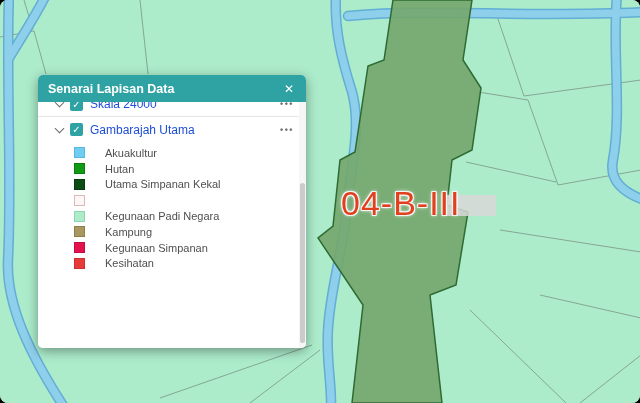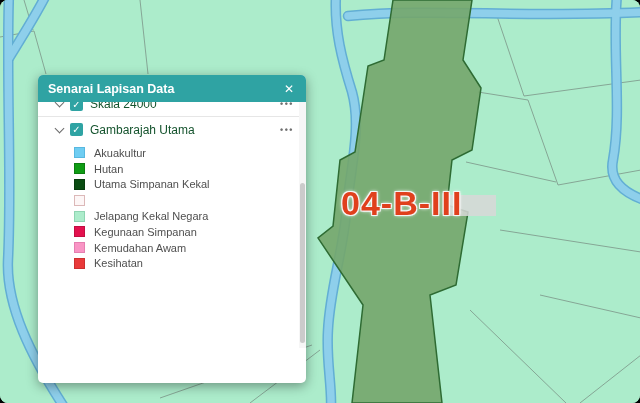--- a/index.html
+++ b/index.html
@@ -5,45 +5,45 @@
   html,body{margin:0;padding:0;background:#000;}
   body{font-family:"Liberation Sans", sans-serif;}
   .screen{position:relative;width:640px;height:403px;overflow:hidden;border-radius:8px;background:#aceccb;}
 
   
   .map-svg{position:absolute;left:0;top:0;width:640px;height:403px;display:block;}
   .parcel{stroke:#7f9a8c;stroke-width:1;opacity:.85;}
   .river-casing{fill:none;stroke:#62aed4;stroke-width:10.5;stroke-linecap:round;}
   .river-fill{fill:none;stroke:#8ecfeb;stroke-width:7.5;stroke-linecap:round;}
   .zone{stroke-width:1.5;fill-opacity:.9;}
-  .zone-label{position:absolute;left:341px;top:184px;font-size:34px;font-weight:bold;letter-spacing:1px;
+  .zone-label{position:absolute;left:341px;top:184px;font-size:34px;font-weight:normal;letter-spacing:1px;
     color:#e0401d;white-space:nowrap;
     text-shadow:0 0 3px #fff,0 0 4px #f0f0f0,1px 1px 0 #f3f3f3,-1px -1px 0 #f3f3f3,1px -1px 0 #f3f3f3,-1px 1px 0 #f3f3f3;}
 
   
-  .panel{position:absolute;left:38px;top:75px;width:268px;height:308px;background:#fff;border-radius:5px;
+  .panel{position:absolute;left:38px;top:75px;width:268px;height:273px;background:#fff;border-radius:5px;
     box-shadow:0 3px 12px rgba(0,0,0,.38);overflow:hidden;}
   .panel-header{height:27px;background:#2fa3a3;display:flex;align-items:center;padding:0 10px;box-sizing:border-box;}
   .panel-title{flex:1;color:#fff;font-size:12.5px;font-weight:bold;}
   .close-btn{color:#fff;font-size:12px;line-height:1;cursor:pointer;padding:2px 2px;}
   .panel-body{position:relative;height:246px;overflow:hidden;background:#fff;}
 
   .layer-row{display:flex;align-items:center;gap:7px;padding:0 12px 0 18px;height:25px;box-sizing:border-box;}
   .partial-row{margin-top:-10px;border-bottom:1px solid #e6e6e6;}
   .chevron{width:6px;height:6px;border-right:1.5px solid #6a6a6a;border-bottom:1.5px solid #6a6a6a;
     transform:rotate(45deg);margin-top:-3px;flex:none;}
   .checkbox{width:13px;height:13px;background:#2fa3a3;border-radius:2px;color:#fff;font-size:10px;
     line-height:13px;text-align:center;flex:none;}
-  .layer-label{flex:1;font-size:12px;color:#14532d;white-space:nowrap;overflow:hidden;}
+  .layer-label{flex:1;font-size:12px;color:#1d4ed8;white-space:nowrap;overflow:hidden;}
   .dots{color:#6f6f6f;font-size:9px;letter-spacing:1.5px;font-weight:bold;}
 
   .legend-list{padding:3px 0 0 36px;}
   .legend-row{display:flex;align-items:center;gap:9px;height:15.8px;}
   .swatch{width:11px;height:11px;box-sizing:border-box;border:1px solid rgba(0,0,0,.15);flex:none;}
-  .legend-label{font-size:11px;color:#4f4f4f;white-space:nowrap;}
+  .legend-label{font-size:11px;color:#4f4f4f;white-space:nowrap;margin-left:11px;}
 
   .scrollbar{position:absolute;top:0;right:0;width:7px;height:100%;background:#f6f6f6;}
   .scroll-thumb{position:absolute;top:33%;height:65%;width:5px;left:1px;background:#cbcbcb;border-radius:3px;}
 </style>
 </head>
 <body>
 
 <div class="screen">
 
   <svg class="map-svg" viewBox="0 0 640 403">
@@ -121,29 +121,29 @@
           </div>
           <div class="legend-row">
             <span class="swatch" style="background: rgb(10, 76, 18); border-color: rgb(8, 60, 14);"></span>
             <span class="legend-label">Utama Simpanan Kekal</span>
           </div>
           <div class="legend-row">
             <span class="swatch" style="background: rgb(253, 246, 246); border-color: rgb(220, 184, 184);"></span>
           </div>
           <div class="legend-row">
             <span class="swatch" style="background: rgb(172, 236, 203); border-color: rgb(143, 212, 178);"></span>
-            <span class="legend-label">Jelapang Kekal Negara</span>
+            <span class="legend-label">Kegunaan Padi Negara</span>
+          </div>
+          <div class="legend-row">
+            <span class="swatch" style="background: rgb(168, 151, 95); border-color: rgb(143, 127, 77);"></span>
+            <span class="legend-label">Kampung</span>
           </div>
           <div class="legend-row">
             <span class="swatch" style="background: rgb(227, 17, 78); border-color: rgb(194, 14, 66);"></span>
             <span class="legend-label">Kegunaan Simpanan</span>
-          </div>
-          <div class="legend-row">
-            <span class="swatch" style="background: rgb(249, 149, 197); border-color: rgb(229, 127, 176);"></span>
-            <span class="legend-label">Kemudahan Awam</span>
           </div>
           <div class="legend-row">
             <span class="swatch" style="background: rgb(233, 58, 58); border-color: rgb(204, 48, 48);"></span>
             <span class="legend-label">Kesihatan</span>
           </div>
         </div>
 
       <div class="scrollbar">
         <div class="scroll-thumb"></div>
       </div>

